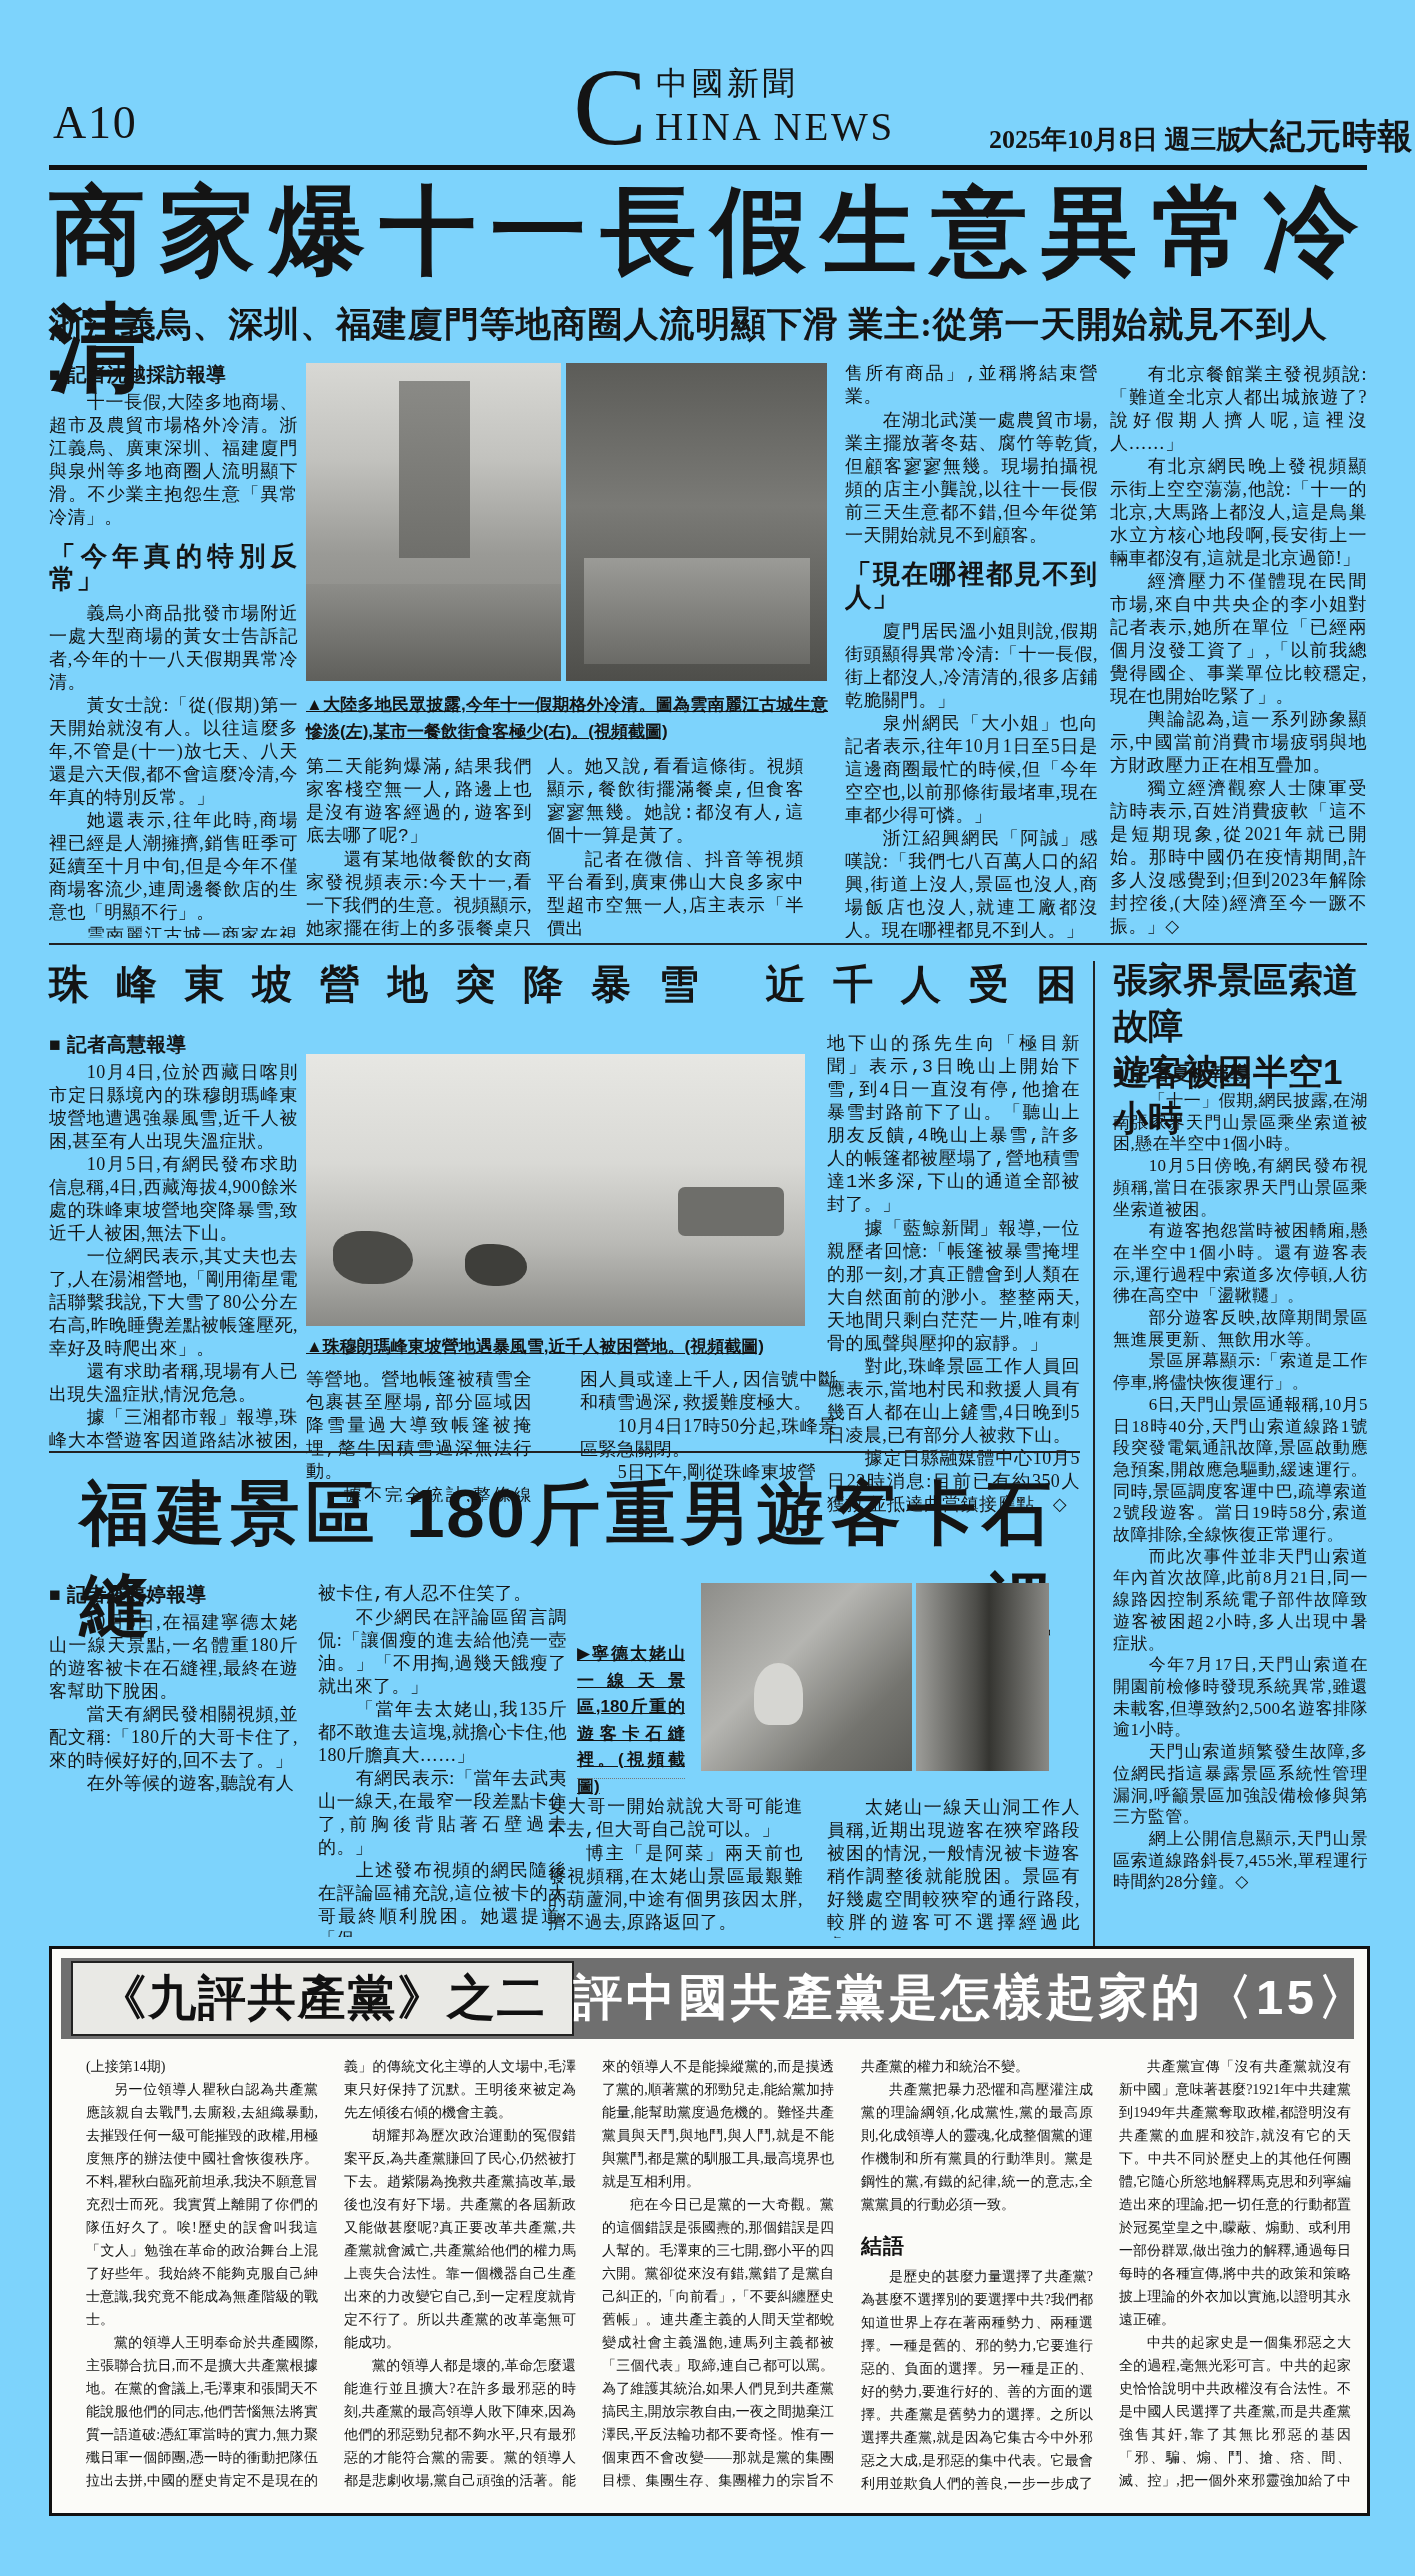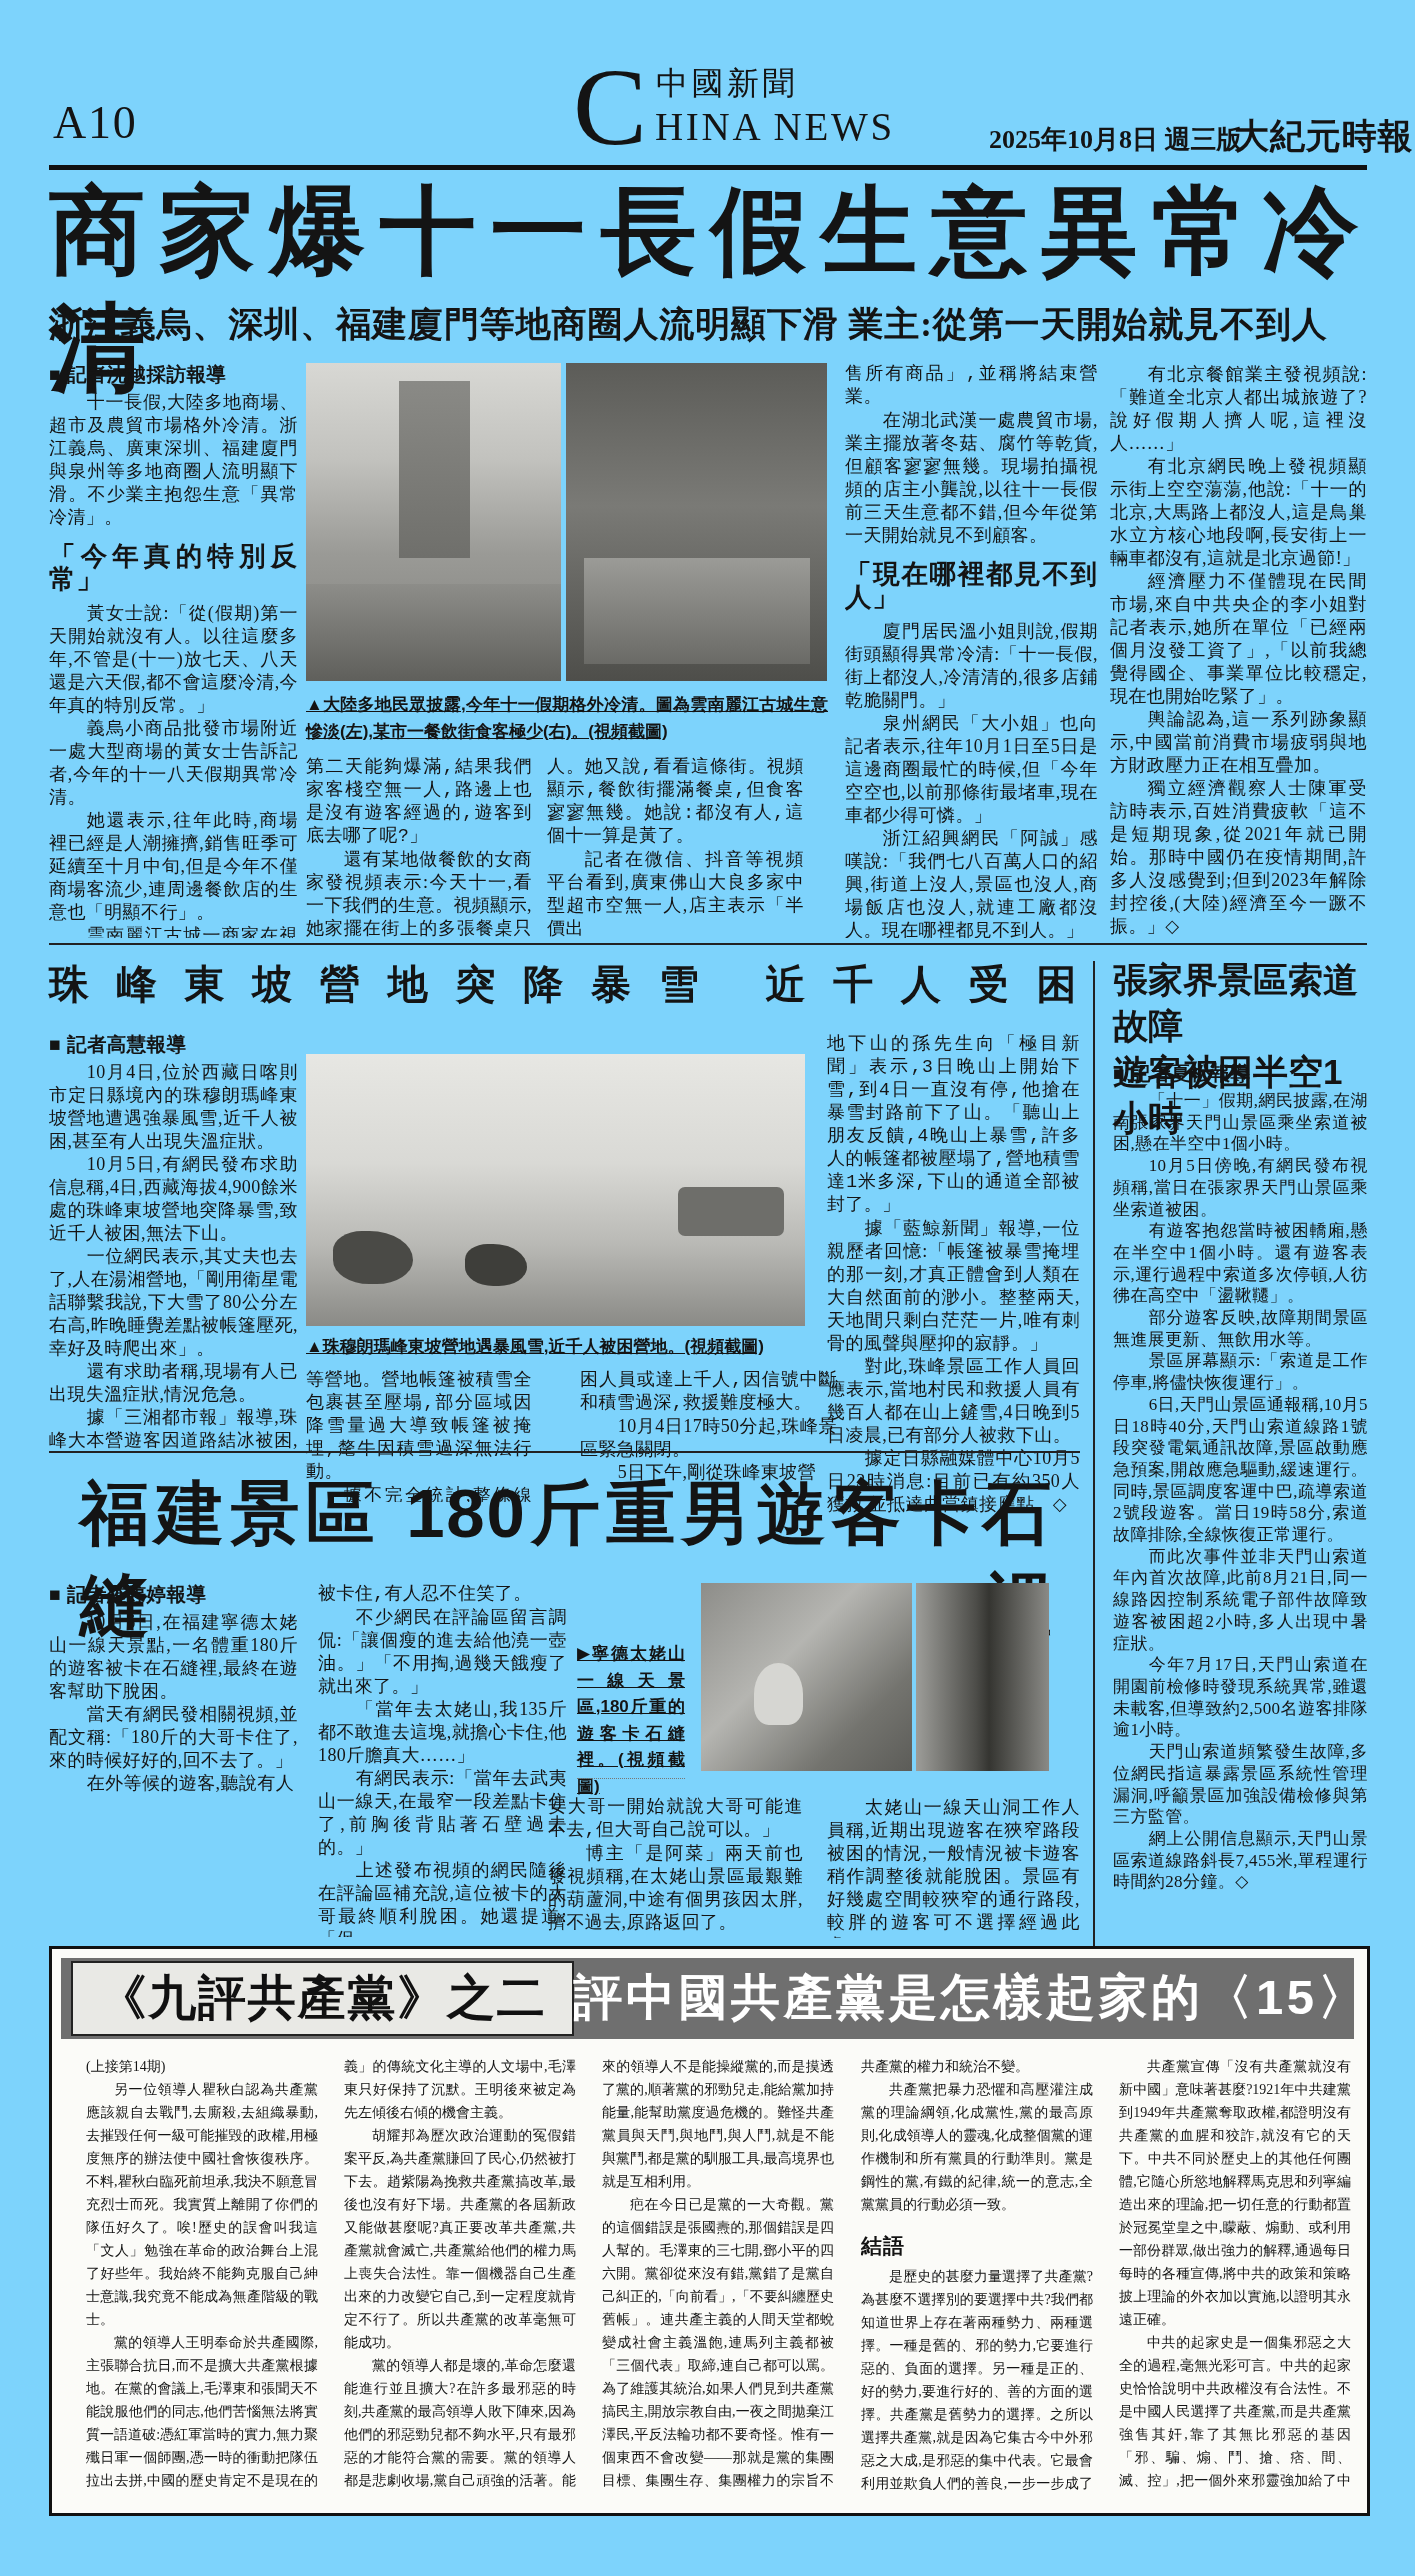--- a/index.html
+++ b/index.html
@@ -60,22 +60,22 @@
   <div class="toprule"></div>
 
   <div class="h1">商家爆十一長假生意異常冷清</div>
   <div class="h1sub">浙江義烏、深圳、福建廈門等地商圈人流明顯下滑 業主:從第一天開始就見不到人</div>
 
   <div class="col" style="left:49px;top:363px;width:249px;height:575px;">
     <p class="byline">■ 記者沈越採訪報導</p>
     <div>
         <p>十一長假,大陸多地商場、超市及農貿市場格外冷清。浙江義烏、廣東深圳、福建廈門與泉州等多地商圈人流明顯下滑。不少業主抱怨生意「異常冷清」。</p>
         <h4 class="ih">「今年真的特別反常」</h4>
+        <p>義烏小商品批發市場附近一處大型商場的黃女士告訴記者,今年的十一八天假期異常冷清。</p>
         <p>黃女士說:「從(假期)第一天開始就沒有人。以往這麼多年,不管是(十一)放七天、八天還是六天假,都不會這麼冷清,今年真的特別反常。」</p>
-        <p>義烏小商品批發市場附近一處大型商場的黃女士告訴記者,今年的十一八天假期異常冷清。</p>
         <p>她還表示,往年此時,商場裡已經是人潮擁擠,銷售旺季可延續至十月中旬,但是今年不僅商場客流少,連周邊餐飲店的生意也「明顯不行」。</p>
         <p>雲南麗江古城一商家在視頻中表示:「第一天古鎮沒人,想著</p>
       </div>
   </div>
 
   <div class="ph" style="left:306px;top:363px;width:255px;height:318px;
        background:linear-gradient(180deg,#d8d8d4 0%,#c2c2be 30%,#9a9a96 60%,#7e7e7a 100%);">
     <div style="position:absolute;left:93px;top:17.7px;width:71px;height:177px;background:linear-gradient(180deg,#8a8a86,#6f6f6b);"></div>
     <div style="position:absolute;left:0;top:221px;width:255px;height:97px;background:linear-gradient(180deg,#8d8d89,#5f5f5b);"></div>
   </div>

